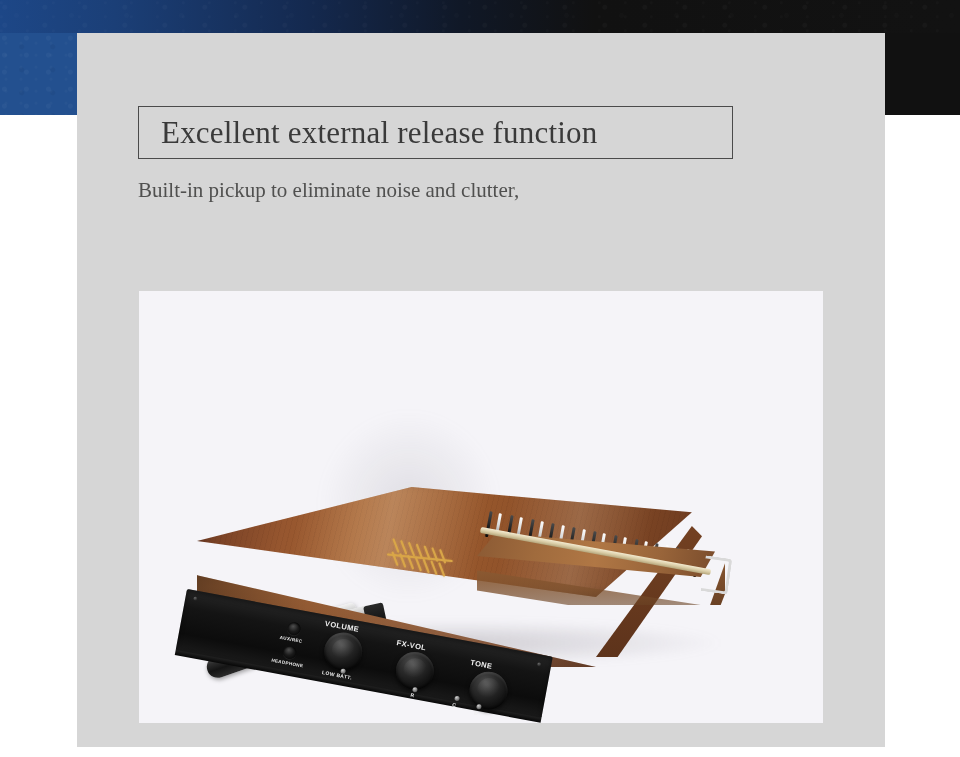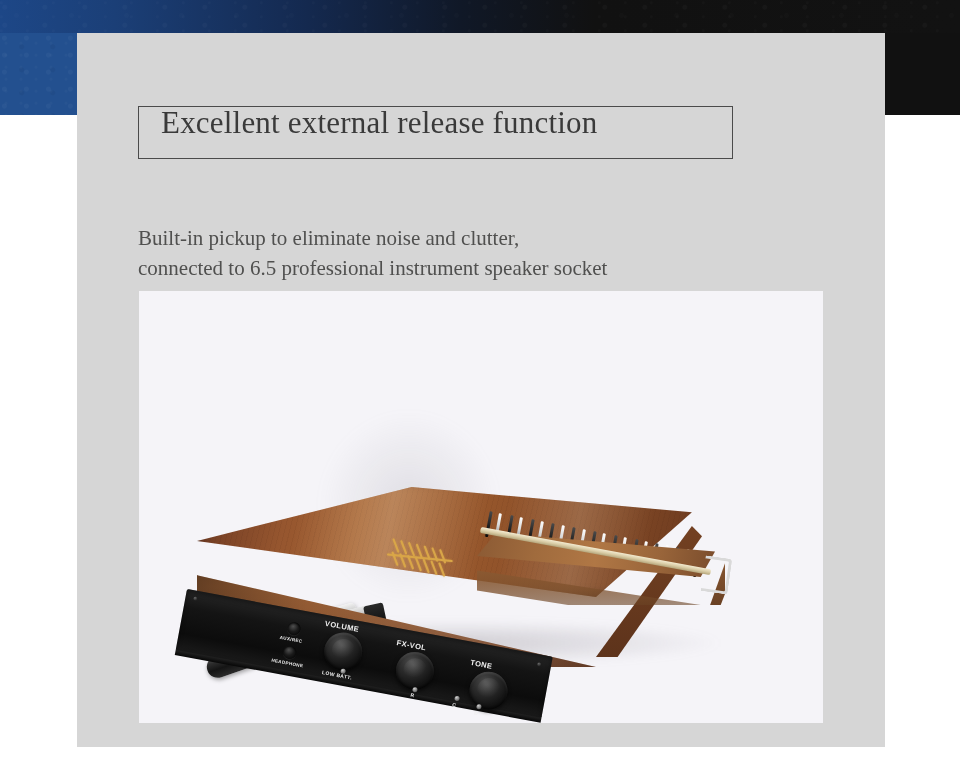--- a/index.html
+++ b/index.html
@@ -45,32 +45,32 @@
   
   .card{
     position:absolute;left:77px;top:33px;width:808px;height:714px;
     background:#d6d6d6;
   }
 
   
   .title-box{
     position:absolute;left:61px;top:73px;width:595px;height:53px;
     border:1px solid #4b4b4b;
-    display:flex;align-items:flex-start;
+    display:flex;align-items:center;
     box-sizing:border-box;
   }
   .title-text{
     font-size:31px;color:#3a3a3a;letter-spacing:.2px;
     padding-left:22px;white-space:nowrap;line-height:1;
   }
 
   
   .desc{
     position:absolute;left:61px;top:142px;width:700px;
-    font-size:21px;line-height:30px;color:#50504f;margin-top:48px;
+    font-size:21px;line-height:30px;color:#50504f;
   }
   .desc .ln{display:block;white-space:nowrap;}
 
   
   .photo{
     position:absolute;left:62px;top:258px;width:684px;height:432px;
     background:#f5f4f8;
     overflow:hidden;
   }
   .photo-inner{position:absolute;inset:0;}
@@ -264,21 +264,20 @@
   <div class="blackblock"></div>
 
   <div class="card">
 
     <div class="title-box">
       <span class="title-text">Excellent external release function</span>
     </div>
 
     <div class="desc">
       <span class="ln">Built-in pickup to eliminate noise and clutter,</span>
-      <span class="ln">connected to 6.5 professional instrument speaker socket</span>
     </div>
 
     <div class="photo">
       <div class="photo-inner">
 
         <div class="soft-shadow"></div>
         <div class="floor-shadow"></div>
 
         <div class="cable"></div>
         <div class="plug-body"></div>

